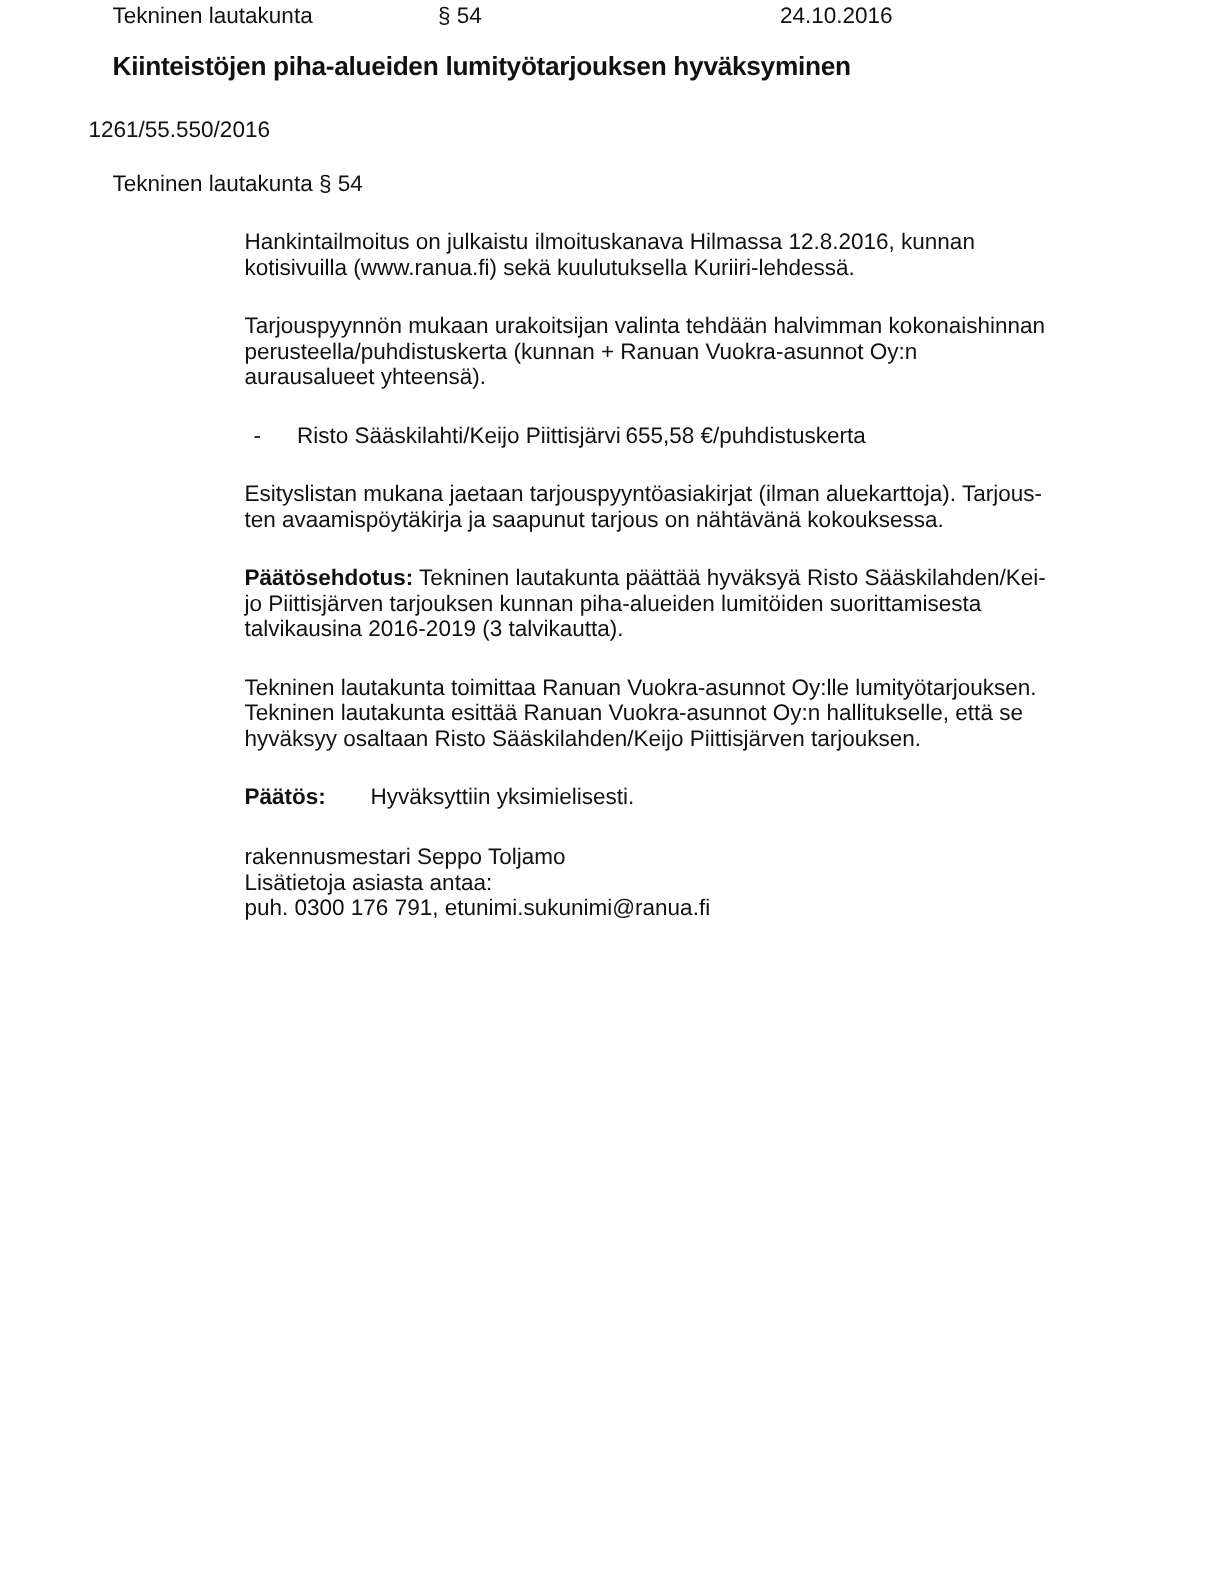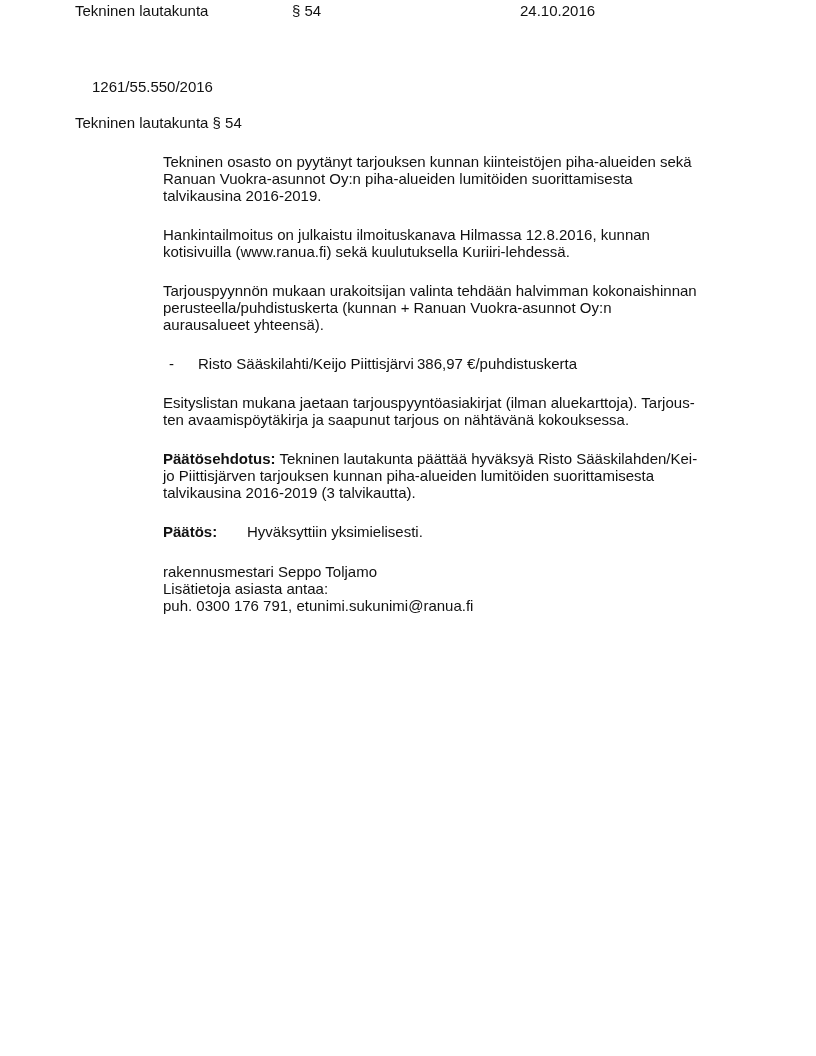--- a/index.html
+++ b/index.html
@@ -34,21 +34,21 @@
     left: 75px;
     margin: 0;
     font-size: 17.5px;
     font-weight: bold;
     white-space: pre;
     letter-spacing: -0.2px;
   }
   .case-number {
     position: absolute;
     top: 78px;
-    left: 92px;
+    left: 59px;
     white-space: pre;
   }
   .section-ref {
     position: absolute;
     top: 114px;
     left: 75px;
     white-space: pre;
   }
 
   .doc-body {
@@ -88,53 +88,54 @@
 <body>
 
 <div class="page">
 
   <div class="doc-header">
     <span class="hdr-org">Tekninen lautakunta</span>
     <span class="hdr-sec">§ 54</span>
     <span class="hdr-date">24.10.2016</span>
   </div>
 
+  <h1 class="doc-title">Kiinteistöjen piha-alueiden lumityötarjouksen hyväksyminen</h1>
 
   <div class="case-number">1261/55.550/2016</div>
 
   <div class="section-ref">Tekninen lautakunta § 54</div>
 
   <div class="doc-body">
 
-    <p>Tekninen osasto on pyytänyt tarjouksen kunnan kiinteistöjen piha-alueiden sekä
-Ranuan Vuokra-asunnot Oy:n piha-alueiden lumitöiden suorittamisesta
-talvikausina 2016-2019.</p>
 
     <p>Hankintailmoitus on julkaistu ilmoituskanava Hilmassa 12.8.2016, kunnan
 kotisivuilla (www.ranua.fi) sekä kuulutuksella Kuriiri-lehdessä.</p>
 
     <p>Tarjouspyynnön mukaan urakoitsijan valinta tehdään halvimman kokonaishinnan
 perusteella/puhdistuskerta (kunnan + Ranuan Vuokra-asunnot Oy:n
 aurausalueet yhteensä).</p>
 
     <div class="offer-block">
       <div class="offer-row">
         <span class="bullet">-</span>
         <span class="name">Risto Sääskilahti/Keijo Piittisjärvi</span>
-        <span class="price">386,97 €/puhdistuskerta</span>
+        <span class="price">655,58 €/puhdistuskerta</span>
       </div>
     </div>
 
     <p>Esityslistan mukana jaetaan tarjouspyyntöasiakirjat (ilman aluekarttoja). Tarjous-
 ten avaamispöytäkirja ja saapunut tarjous on nähtävänä kokouksessa.</p>
 
     <p><span class="label-underline">Päätösehdotus:</span><span class="inline-text"> Tekninen lautakunta päättää hyväksyä Risto Sääskilahden/Kei-
 jo Piittisjärven tarjouksen kunnan piha-alueiden lumitöiden suorittamisesta
 talvikausina 2016-2019 (3 talvikautta).</span></p>
 
+    <p>Tekninen lautakunta toimittaa Ranuan Vuokra-asunnot Oy:lle lumityötarjouksen.
+Tekninen lautakunta esittää Ranuan Vuokra-asunnot Oy:n hallitukselle, että se
+hyväksyy osaltaan Risto Sääskilahden/Keijo Piittisjärven tarjouksen.</p>
 
     <p class="decision-row"><span class="label-underline">Päätös:</span><span class="inline-text">Hyväksyttiin yksimielisesti.</span></p>
 
     <div class="footer-block">
       <div>rakennusmestari Seppo Toljamo</div>
       <div>Lisätietoja asiasta antaa:</div>
       <div>puh. 0300 176 791, etunimi.sukunimi@ranua.fi</div>
     </div>
 
   </div>

